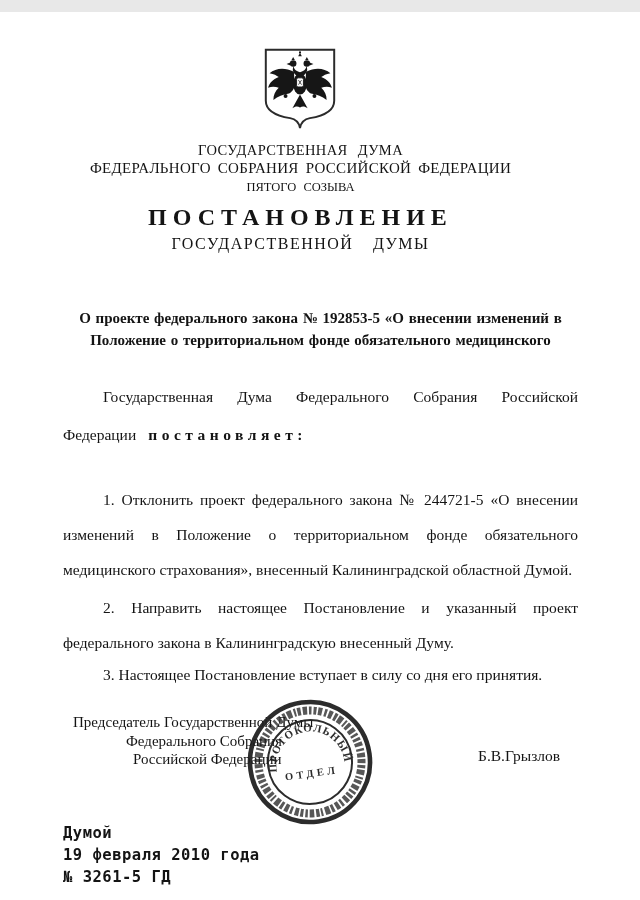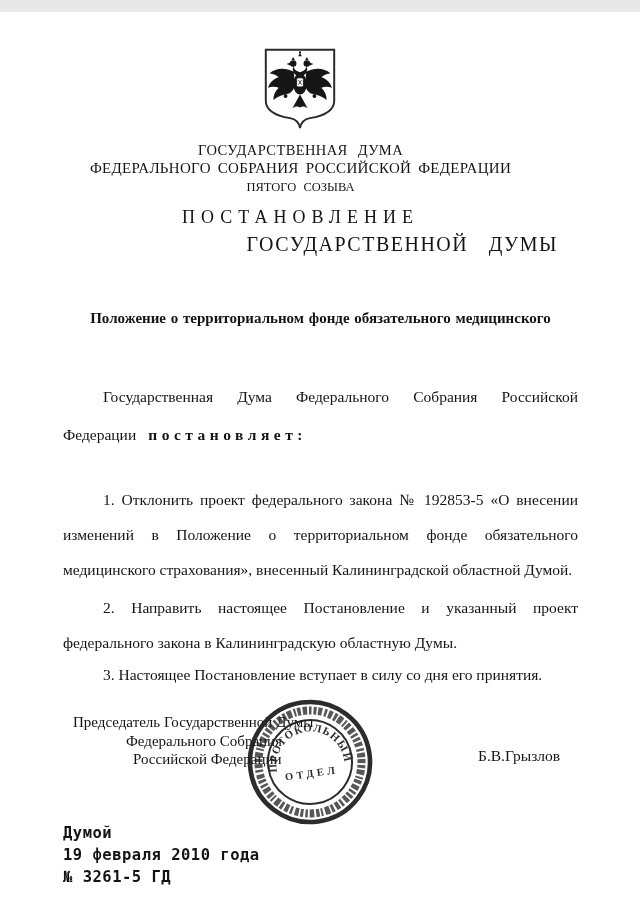--- a/index.html
+++ b/index.html
@@ -11,22 +11,22 @@
   }
   
   .emblem{position:absolute;left:262px;top:34px;width:76px;height:88px;}
   
   .org{position:absolute;left:43px;top:129px;width:515px;text-align:center;line-height:18px;}
   .org .o1{font-size:14.5px;word-spacing:6px;letter-spacing:.4px;}
   .org .o2{font-size:15px;letter-spacing:.3px;word-spacing:3px;}
   .org .o3{font-size:12.5px;word-spacing:4px;margin-top:1px;}
   
   .title{position:absolute;left:43px;top:192px;width:515px;text-align:center;}
-  .title .t1{font-size:18px;font-weight:normal;letter-spacing:6px;line-height:26px;}
-  .title .t2{font-size:20px;letter-spacing:1.5px;word-spacing:14px;line-height:24px;margin-top:2px;text-align:right;}
+  .title .t1{font-size:24px;font-weight:bold;letter-spacing:6px;line-height:26px;}
+  .title .t2{font-size:16px;letter-spacing:1.5px;word-spacing:14px;line-height:24px;margin-top:2px;}
   
   .subject{position:absolute;left:63px;top:295px;width:515px;text-align:center;
     font-weight:bold;font-size:15px;line-height:22px;word-spacing:1px;}
   
   .body{position:absolute;left:63px;top:366px;width:515px;height:330px;font-size:15.5px;}
   .bl{position:absolute;left:0;right:0;line-height:20px;white-space:nowrap;}
   .j{text-align:justify;text-align-last:justify;}
   .ind{padding-left:40px;}
   .verb{font-weight:bold;letter-spacing:4.5px;margin-left:12px;}
   
@@ -77,33 +77,34 @@
     <div class="o2">ФЕДЕРАЛЬНОГО СОБРАНИЯ РОССИЙСКОЙ ФЕДЕРАЦИИ</div>
     <div class="o3">ПЯТОГО СОЗЫВА</div>
   </div>
 
   <div class="title">
     <div class="t1">ПОСТАНОВЛЕНИЕ</div>
     <div class="t2">ГОСУДАРСТВЕННОЙ ДУМЫ</div>
   </div>
 
   <div class="subject">
+    <div>О проекте федерального закона № 192853-5 «О внесении изменений в</div>
     <div>Положение о территориальном фонде обязательного медицинского</div>
   </div>
 
   <div class="body">
     <div class="bl" style="top:47px"><span>Федерации</span><span class="verb">постановляет:</span></div>
     <div class="bl j ind" style="top:9px">Государственная Дума Федерального Собрания Российской</div>
 
-    <div class="bl j ind" style="top:112px">1. Отклонить проект федерального закона № 192853-5 «О внесении</div>
+    <div class="bl j ind" style="top:112px">1. Отклонить проект федерального закона № 244721-5 «О внесении</div>
     <div class="bl" style="top:182px">медицинского страхования», внесенный Калининградской областной Думой.</div>
     <div class="bl j" style="top:147px">изменений в Положение о территориальном фонде обязательного</div>
 
     <div class="bl j ind" style="top:220px">2. Направить настоящее Постановление и указанный проект</div>
-    <div class="bl" style="top:255px">федерального закона в Калининградскую областную Думы.</div>
+    <div class="bl" style="top:255px">федерального закона в Калининградскую внесенный Думу.</div>
 
     <div class="bl ind" style="top:287px">3. Настоящее Постановление вступает в силу со дня его принятия.</div>
   </div>
 
   <div class="sig">
     <div class="s1">Председатель Государственной Думы</div>
     <div class="s2">Федерального Собрания</div>
     <div class="s3">Российской Федерации</div>
   </div>
   <div class="signer">Б.В.Грызлов</div>

